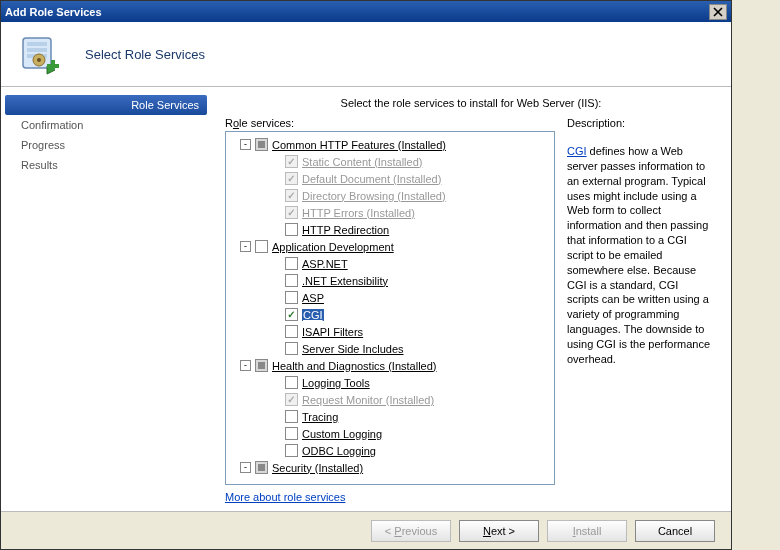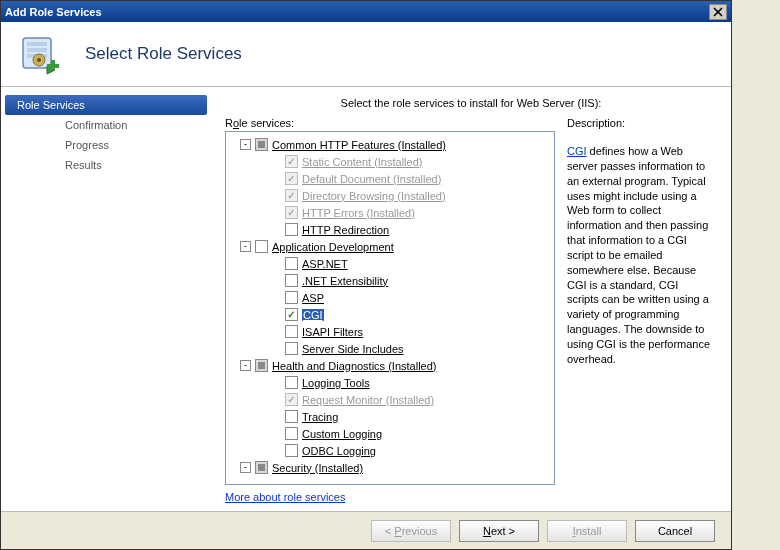--- a/index.html
+++ b/index.html
@@ -3,25 +3,25 @@
 <meta charset="utf-8">
 <style>
 * { box-sizing: border-box; margin: 0; padding: 0; font-family: "Segoe UI", Tahoma, sans-serif; font-size: 11px; }
 body { background: #ece9d8; width: 780px; height: 550px; overflow: hidden; }
 .window { width: 732px; height: 550px; border: 1px solid #333; background: #fdba74; display: flex; flex-direction: column; }
 .titlebar { background: linear-gradient(#2a5fb0,#0a3a8a); height: 21px; display: flex; align-items: center; padding: 0 4px; color: #fff; font-weight: bold; }
 .titlebar .title { flex: 1; font-size: 11px; }
 .titlebar .closebtn { width: 18px; height: 16px; background: #d4d0c8; border: 1px solid #888; color: #000; display: flex; align-items: center; justify-content: center; font-size: 11px; cursor: pointer; }
 .header { height: 65px; background: #fff; display: flex; align-items: center; padding: 8px 16px; border-bottom: 1px solid #bbb; }
 .header-icon { width: 48px; height: 48px; margin-right: 20px; display:flex; align-items:center; justify-content:center; }
-.header h1 { font-size: 17px; font-weight: normal; color: #1a3a6a; }
+.header h1 { font-size: 13px; font-weight: normal; color: #1a3a6a; }
 .body { flex: 1; display: flex; background: #fff; }
 .sidebar { width: 210px; background: #fff; border-right: 0; padding-top: 8px; }
-.sidebar-item { padding: 4px 8px 4px 20px; color: #555; cursor: pointer; font-size: 11px; margin-left: 44px; }
-.sidebar-item.active { background: linear-gradient(#3a6bc0,#1a4a9a); color: #fff; font-weight: normal; margin:0 4px; border-radius:2px; padding-left: 12px; }
+.sidebar-item { padding: 4px 8px 4px 20px; color: #555; cursor: pointer; font-size: 11px; }
+.sidebar-item.active { background: linear-gradient(#3a6bc0,#1a4a9a); color: #fff; font-weight: normal; margin:0 4px; border-radius:2px; padding-left: 12px; text-align: right; }
 .main { flex: 1; padding: 10px 14px 0 14px; display: flex; flex-direction: column; align-items: center; }
 .instruction { margin-bottom: 8px; color: #000; }
 .cols { flex: 1; display: flex; gap: 12px; overflow: hidden; }
 .leftcol { display:flex; flex-direction:column; width: 330px; }
 .treelabel { margin-bottom: 2px; }
 .treelabel .ul { text-decoration: underline; }
 .tree { border: 1px solid #7f9db9; background: #fff; flex:1; overflow-y: scroll; padding: 4px 2px; position: relative; }
 .node { display: flex; align-items: center; height: 17px; white-space: nowrap; }
 .toggle { width: 11px; height: 11px; border: 1px solid #888; display: inline-flex; align-items:center; justify-content:center; margin-right: 4px; font-size: 9px; line-height: 1; cursor:pointer; background:#fff; font-family: monospace; }
 .spacer { display:inline-block; }

